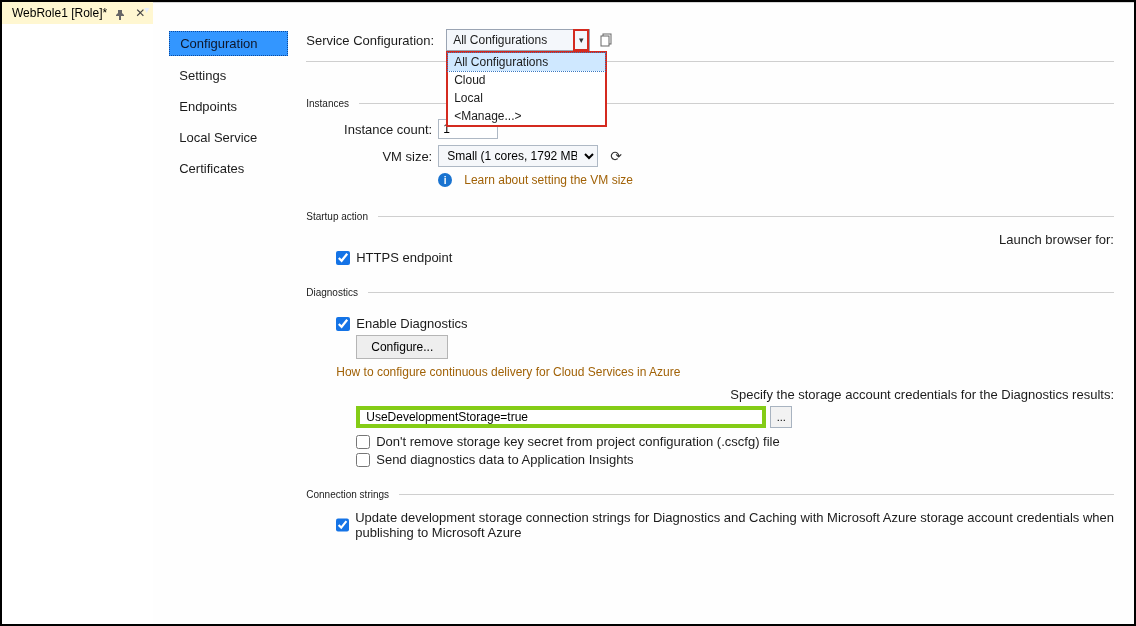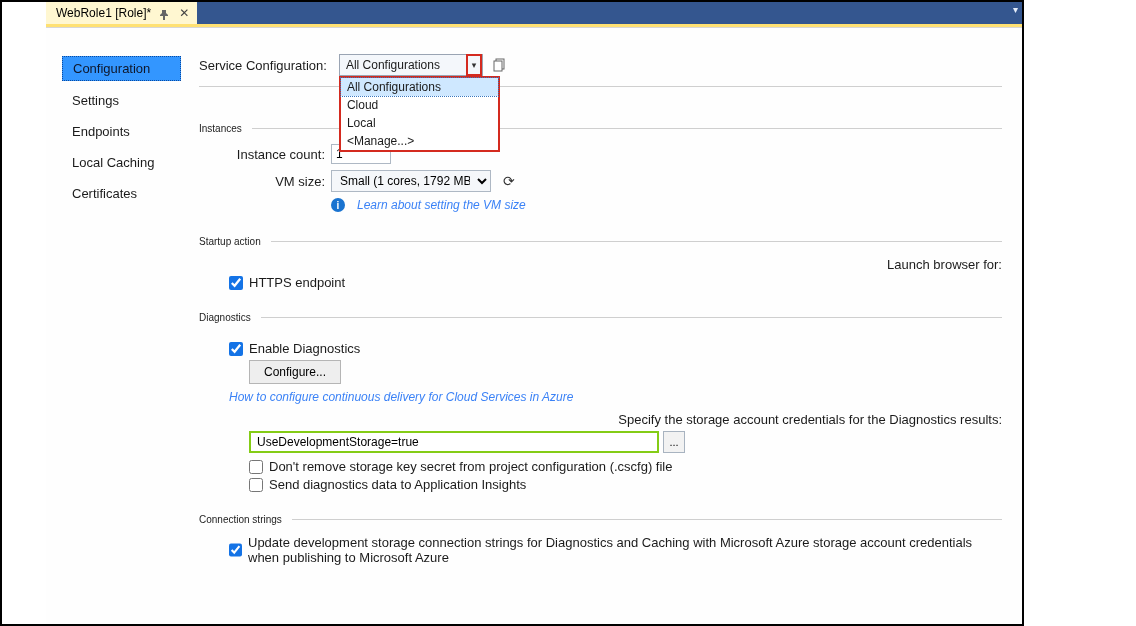--- a/index.html
+++ b/index.html
@@ -7,24 +7,23 @@
     margin: 0; padding: 0;
     font-family: "Segoe UI", Arial, sans-serif;
     font-size: 12px;
     color: #1b1b1b;
     background: #ffffff;
     width: 1136px; height: 626px;
     overflow: hidden;
   }
   .outer {
     border: 2px solid #000;
-    width: 1024px; height: 626px;
-    display: flex; flex-direction: column;
+    width: 1136px; height: 626px;
+    display: flex; flex-direction: row;
     background: #fff;
-    padding-left: 44px;
   }
 
   
   .tabstrip {
     height: 22px;
     background: #34568f;
     display: flex; align-items: stretch;
     position: relative;
   }
   .tabstrip .right-arrow {
@@ -150,36 +149,36 @@
     width:160px;
   }
 
   .refresh-icon { margin-left:6px; color:#333; font-size:14px; }
 
   .info-icon {
     display:inline-flex; width:14px; height:14px; border-radius:50%;
     background:#1973d0; color:#fff; align-items:center; justify-content:center;
     font-size:10px; font-weight:bold; margin-right:4px;
   }
-  .linkish { color:#3b82f6; font-size:12px; cursor:pointer;font-style:italic; }
+  .linkish { color:#a16207; font-size:12px; cursor:pointer; }
 
   .chk { display:flex; align-items:center; gap:6px; font-size:13px; margin:3px 0; }
   .chk input { width:14px; height:14px; margin:0; accent-color:#1473e6; }
   .chk input.grey { accent-color:#9a9a9a; }
 
   button.cfg {
     height:24px; padding:0 14px; background:#eeeeee;
     border:1px solid #b5b5b5; font-size:12px; cursor:pointer;
   }
 
   .conn-row {
     display:flex; align-items:center; gap:4px; margin-top:4px;
   }
   input.conn {
-    width:410px; height:22px; border:2px solid #84cc16;
+    width:410px; height:22px; border:4px solid #84cc16;
     padding:2px 6px; font-size:12px;
   }
   button.ellipsis {
     width:22px; height:22px; border:1px solid #a8b3c0; background:#f2f2f2;
     font-size:11px; cursor:pointer; padding:0;
   }
 
   .svg-icon { display:inline-block; vertical-align:middle; }
 </style>
 </head>
@@ -200,21 +199,21 @@
     <span class="right-arrow">▾</span>
   </div>
   <div class="yellow-accent"></div>
 
   <div class="main">
 
     <div class="nav">
       <div class="nav-item selected"><span>Configuration</span></div>
       <div class="nav-item"><span>Settings</span></div>
       <div class="nav-item"><span>Endpoints</span></div>
-      <div class="nav-item"><span>Local Caching</span></div>
+      <div class="nav-item"><span>Local Service</span></div>
       <div class="nav-item"><span>Certificates</span></div>
     </div>
 
     <div class="content">
 
       <div class="row">
         <span class="svc-label">Service Configuration:</span>
         <div class="combo">
           <span>All Configurations</span>
           <span class="chev-box">▾</span>

